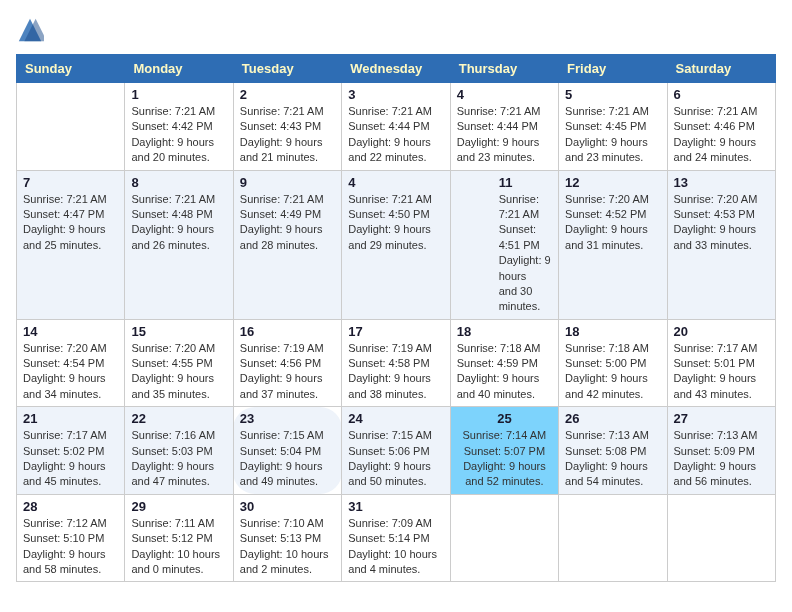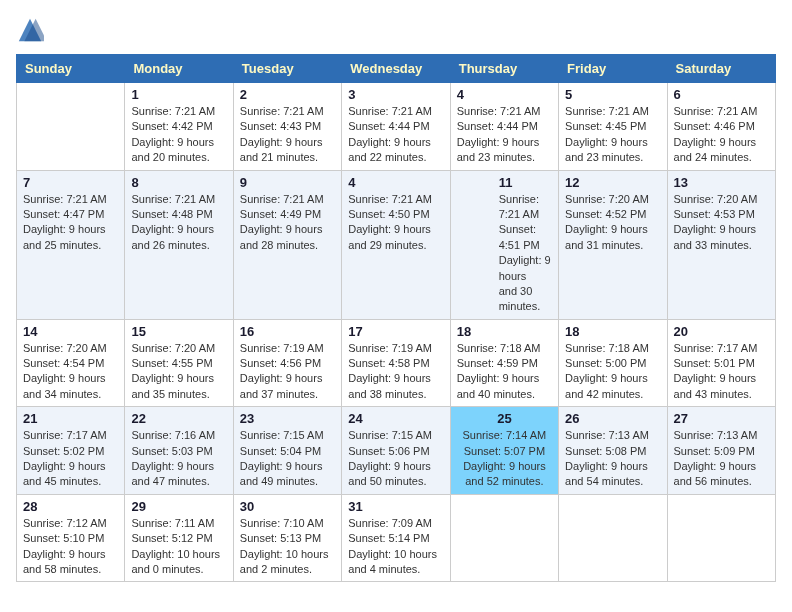--- a/index.html
+++ b/index.html
@@ -279,21 +279,21 @@
 Daylight: 9 hours
 and 45 minutes.</div>
         </td>
         <td style="background-color: rgb(238, 243, 250); margin-left: 14px;">
           <div class="day-number">22</div>
           <div class="day-info" style="white-space: pre-line;">Sunrise: 7:16 AM
 Sunset: 5:03 PM
 Daylight: 9 hours
 and 47 minutes.</div>
         </td>
-        <td style="background-color: rgb(238, 243, 250);">
+        <td style="background-color: rgb(238, 243, 250); border-radius: 22px;">
           <div class="day-number">23</div>
           <div class="day-info" style="white-space: pre-line;">Sunrise: 7:15 AM
 Sunset: 5:04 PM
 Daylight: 9 hours
 and 49 minutes.</div>
         </td>
         <td style="background-color: rgb(238, 243, 250);">
           <div class="day-number">24</div>
           <div class="day-info" style="white-space: pre-line;">Sunrise: 7:15 AM
 Sunset: 5:06 PM

